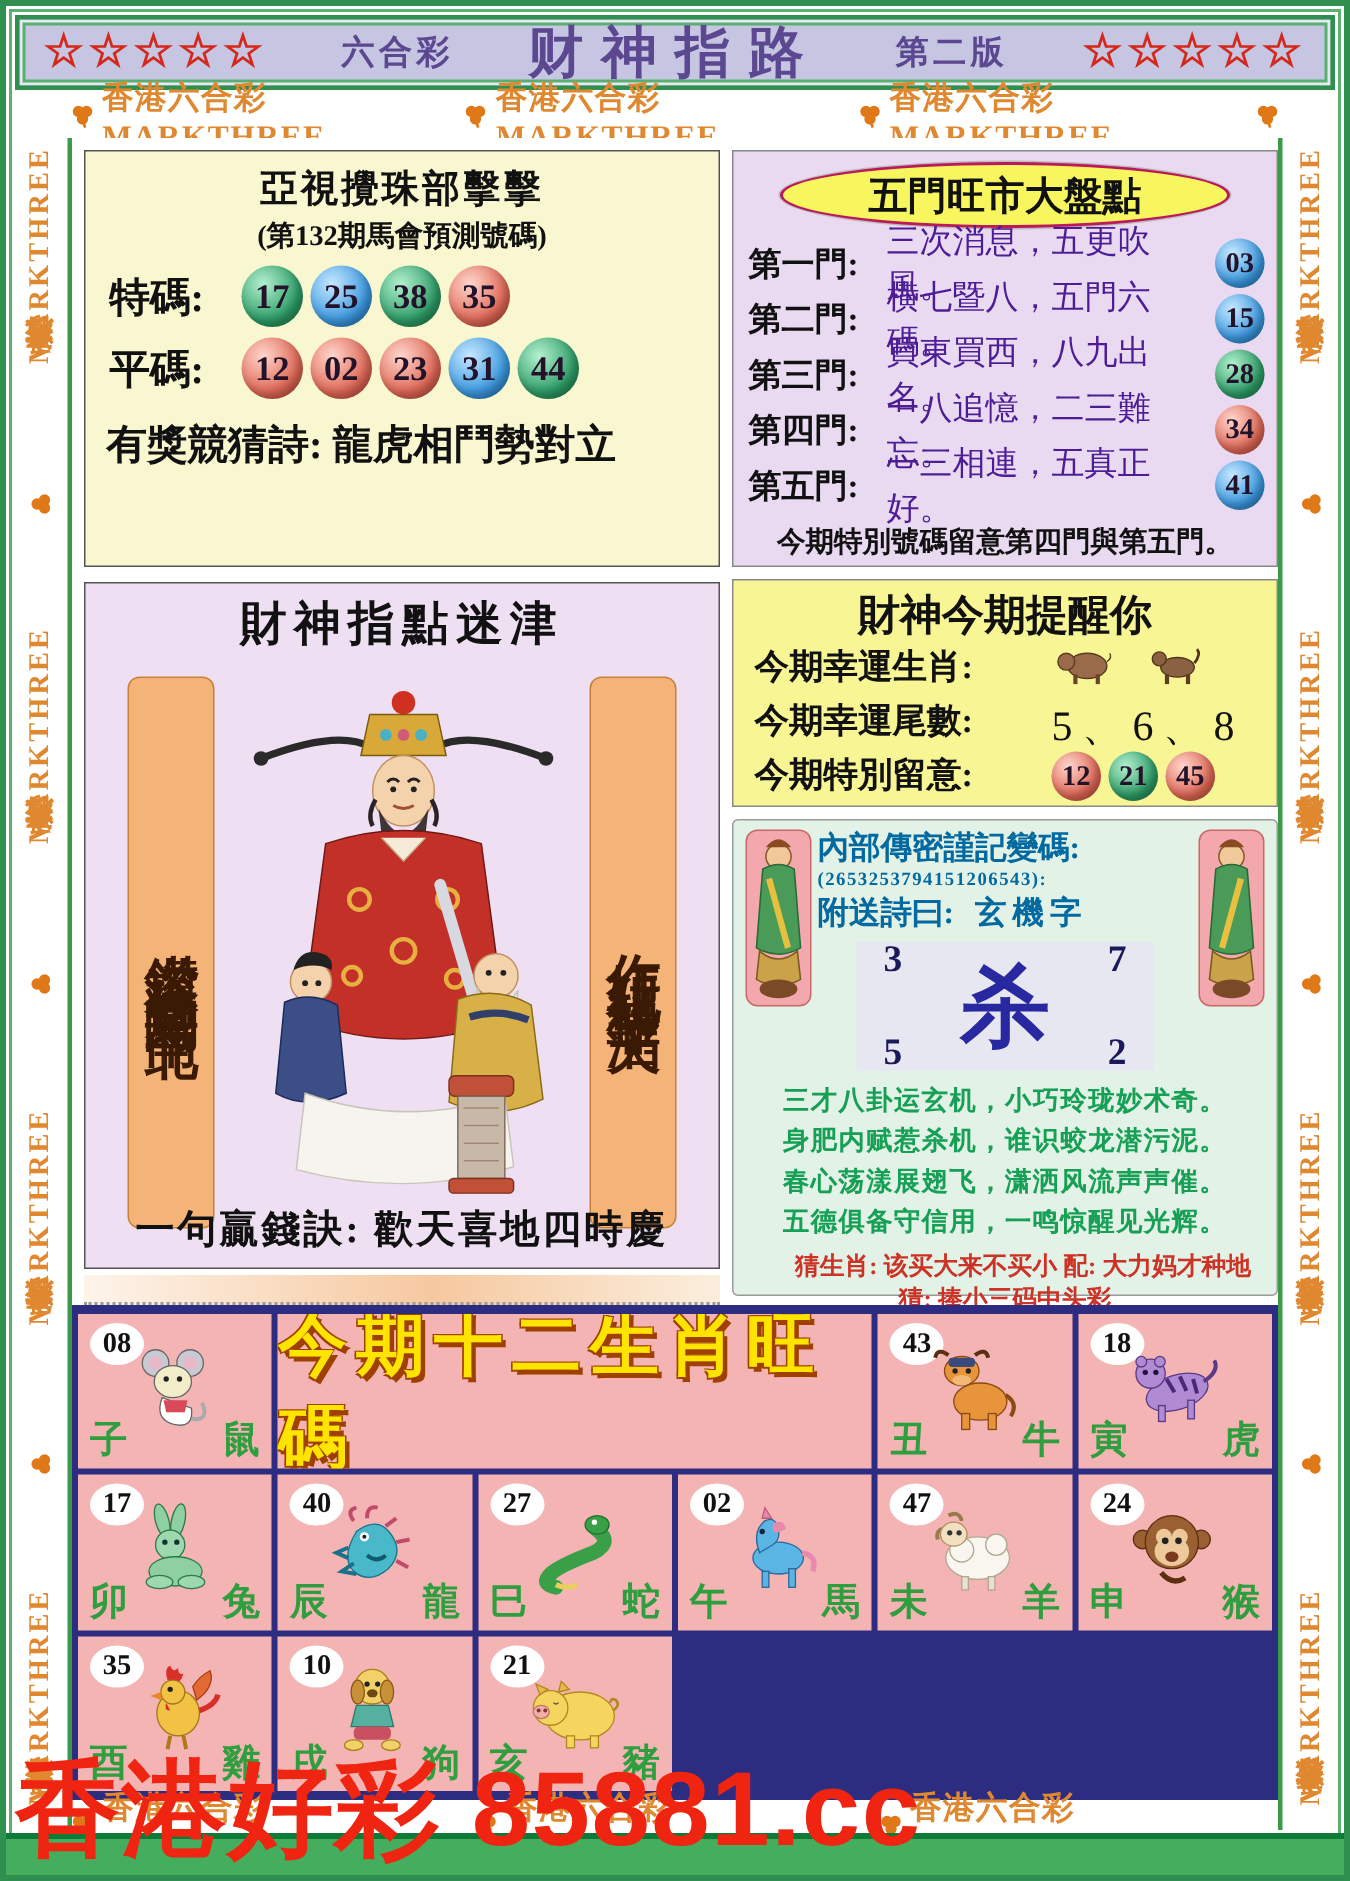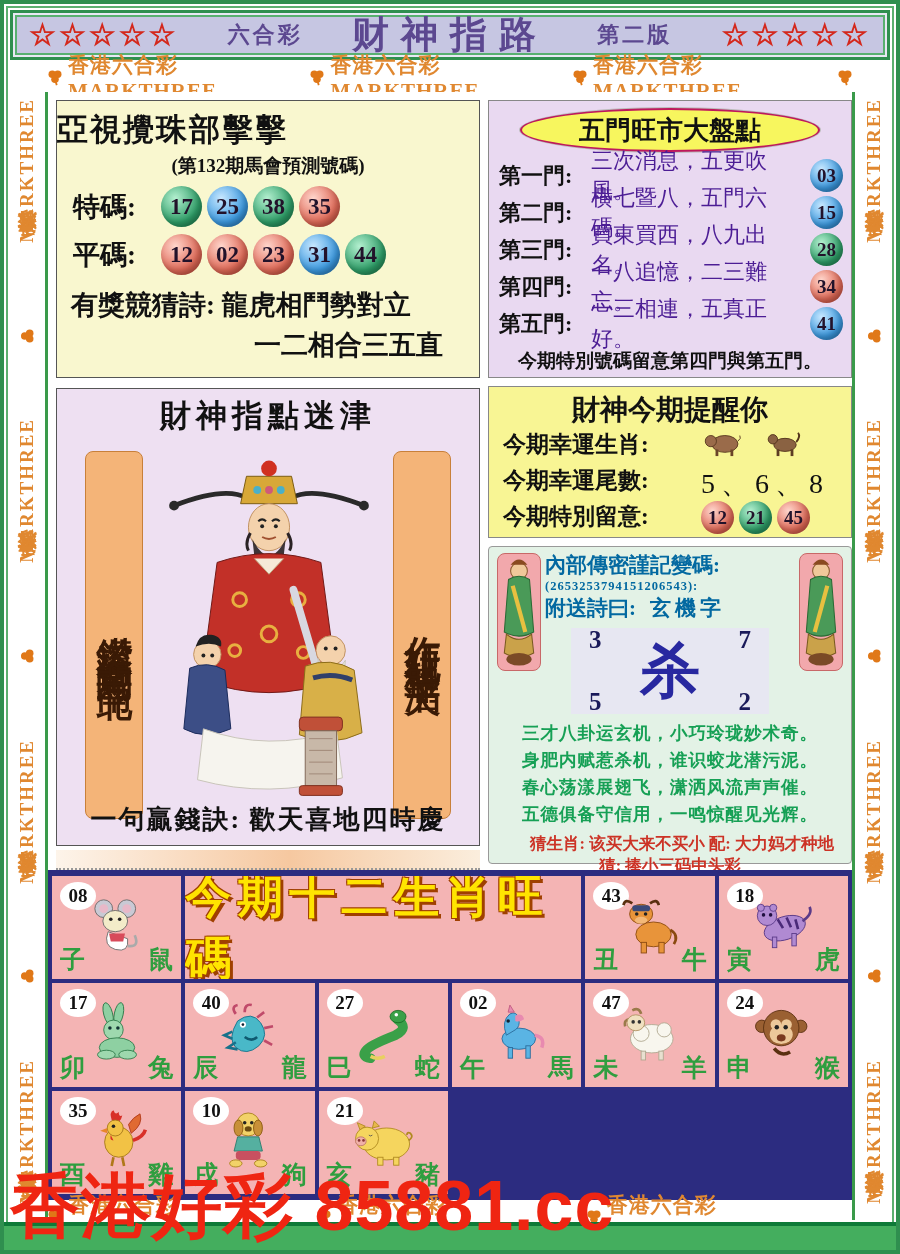--- a/index.html
+++ b/index.html
@@ -35,21 +35,21 @@
   .vtext{writing-mode:vertical-rl;transform:rotate(180deg);color:#e08830;
          font-weight:bold;font-size:19px;letter-spacing:2px;}
   .side-rail .clover{transform:rotate(90deg);}
 
   
   .content{position:absolute;left:44px;top:88px;width:812px;height:778px;background:#fff;}
   .panel{position:absolute;box-sizing:border-box;}
 
   
   .panel-a{left:8px;top:8px;width:424px;height:278px;background:#f9f7cf;border:1px solid #555;}
-  .pa-title{text-align:left;font-weight:bold;font-size:31px;margin-top:8px;letter-spacing:2px;color:#111;}
+  .pa-title{text-align:center;font-weight:bold;font-size:25px;margin-top:8px;letter-spacing:2px;color:#111;}
   .pa-sub{text-align:center;font-weight:bold;font-size:19px;margin-top:2px;color:#111;}
   .pa-row{display:flex;align-items:center;margin:7px 0 0 16px;}
   .pa-label{font-weight:bold;font-size:27px;width:88px;color:#111;}
   .balls{display:flex;gap:5px;align-items:center;}
   .ball{display:inline-flex;align-items:center;justify-content:center;border-radius:50%;
         font-weight:bold;color:#22122a;box-shadow:inset -3px -4px 6px rgba(0,0,0,.25);}
   .ball.b40{width:41px;height:41px;font-size:23px;}
   .ball.b32{width:33px;height:33px;font-size:19px;}
   .ball.green{background:radial-gradient(circle at 35% 30%,#b4f0d0,#2f9e68 62%,#1a7a4a);}
   .ball.blue {background:radial-gradient(circle at 35% 30%,#c8e8ff,#3d9ae0 62%,#1f6fb0);}
@@ -266,21 +266,20 @@
             </span>
           <span class="ball b40 blue">
               <i style="font-style:normal">31</i>
             </span>
           <span class="ball b40 green">
               <i style="font-style:normal">44</i>
             </span>
         </span>
       </div>
       <div class="pa-poem1">有獎競猜詩: 龍虎相鬥勢對立</div>
-      <div class="pa-poem2">一二相合三五直</div>
     </div>
 
     <div class="panel panel-c">
       <div class="oval-title">五門旺市大盤點</div>
       <div class="gate-row">
         <span class="gate-label">第一門:</span>
         <span class="gate-text">三次消息，五更吹風。</span>
         <span class="ball b32 blue">
             <i style="font-style:normal">03</i>
           </span>

